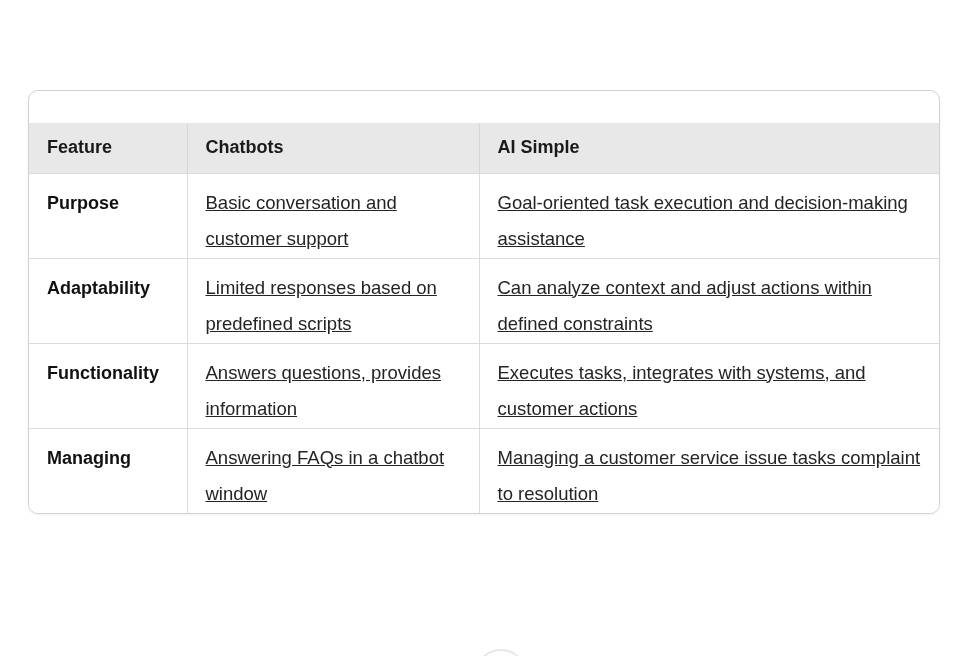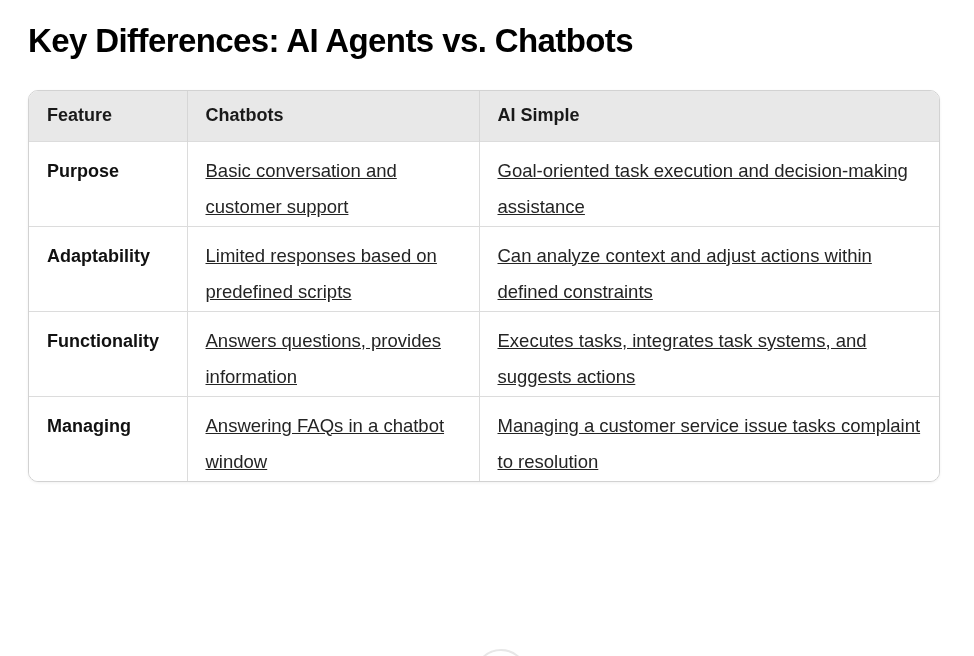--- a/index.html
+++ b/index.html
@@ -34,20 +34,21 @@
     border: 1px solid #d2d2d2;
     border-radius: 10px;
     overflow: hidden;
     background: #ffffff;
     box-shadow: 0 1px 3px rgba(0,0,0,0.06);
   }
   table.compare {
     width: 100%;
     border-collapse: collapse;
     table-layout: fixed;
+    margin-top: 32px;
   }
   table.compare col.c-feature  { width: 158px; }
   table.compare col.c-chatbots { width: 292px; }
   table.compare col.c-agents   { width: auto;  }
   thead th {
     background: #e8e8e8;
     height: 50px;
     text-align: left;
     vertical-align: middle;
     padding: 0 18px;
@@ -82,21 +83,20 @@
     border-radius: 50%;
     border: 2px solid #e7e7e7;
     background: #ffffff;
   }
 </style>
 </head>
 <body>
 
 <div class="page">
 
-  <h1 class="page-title">Key Differences: AI Agents vs. Chatbots</h1>
 
   <div class="table-wrap">
     <table class="compare">
       <colgroup>
         <col class="c-feature">
         <col class="c-chatbots">
         <col class="c-agents">
       </colgroup>
       <thead>
         <tr>
@@ -112,21 +112,21 @@
           <td>Goal-oriented task execution and decision-making assistance</td>
         </tr>
         <tr>
           <td class="feature-cell">Adaptability</td>
           <td>Limited responses based on predefined scripts</td>
           <td>Can analyze context and adjust actions within defined constraints</td>
         </tr>
         <tr>
           <td class="feature-cell">Functionality</td>
           <td>Answers questions, provides information</td>
-          <td>Executes tasks, integrates task systems, and suggests actions</td>
+          <td>Executes tasks, integrates with systems, and customer actions</td>
         </tr>
         <tr>
           <td class="feature-cell">Managing</td>
           <td>Answering FAQs in a chatbot window</td>
           <td>Managing a customer service issue tasks complaint to resolution</td>
         </tr>
       </tbody>
     </table>
   </div>
 

